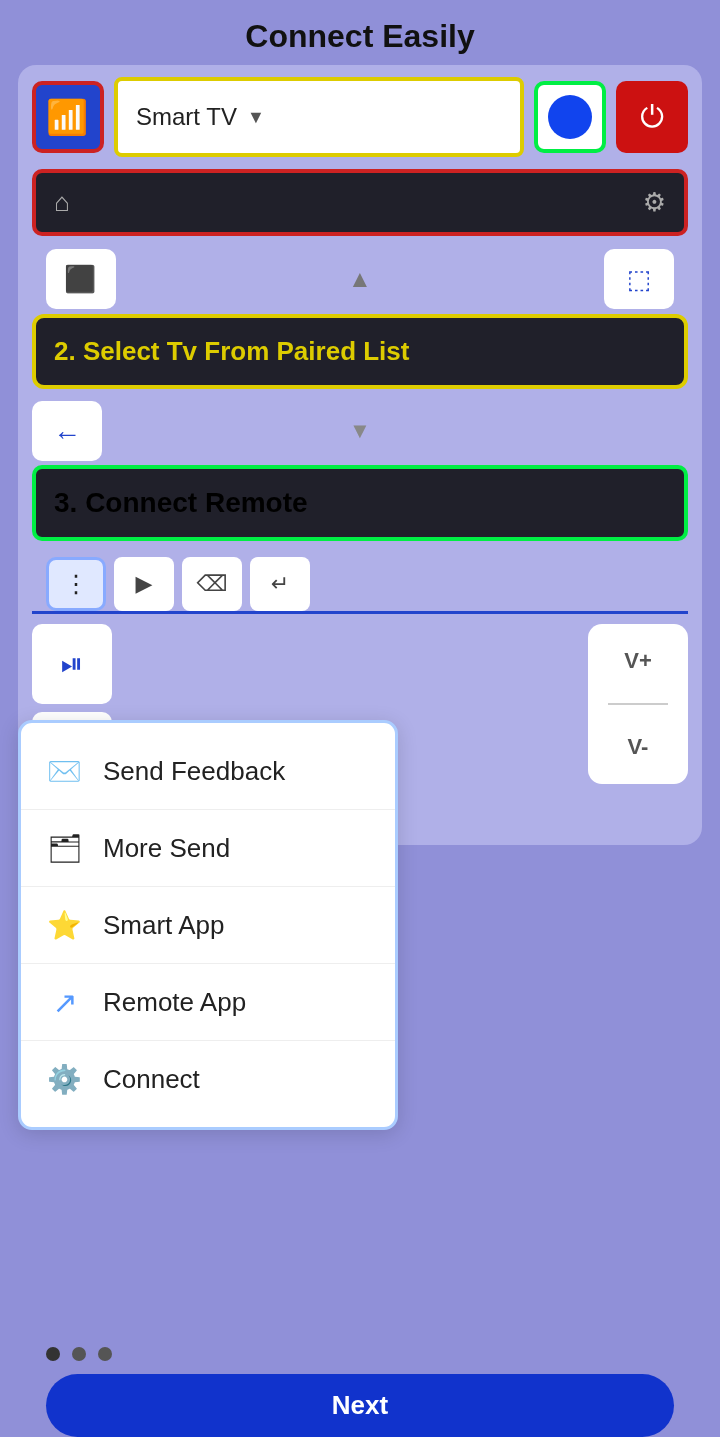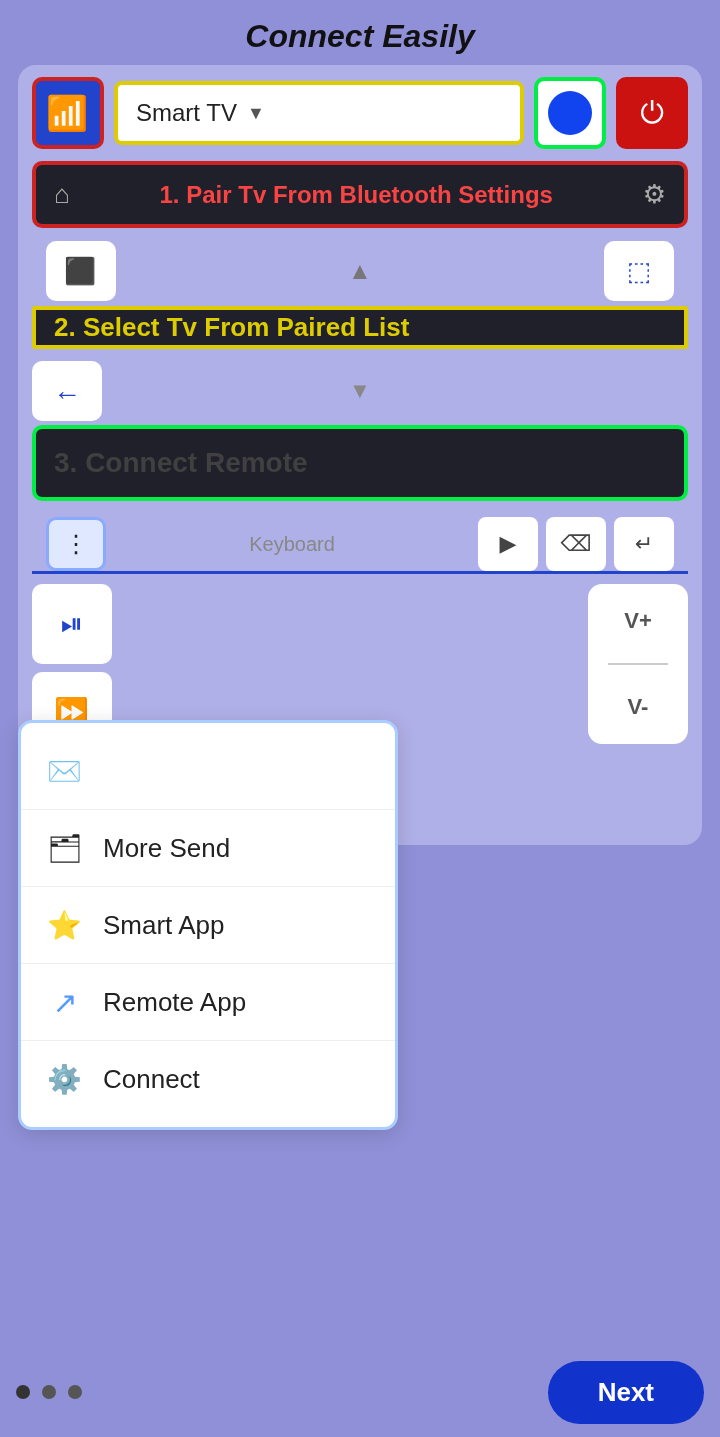--- a/index.html
+++ b/index.html
@@ -12,21 +12,20 @@
       position: relative;
     }
 
     
     .header {
       text-align: center;
       padding: 18px 0 10px 0;
     }
     .header-title {
       font-size: 32px;
-      font-style: italic;
       font-weight: bold;
       color: #111;
     }
 
     
     .remote-area {
       position: relative;
       margin: 0 18px;
       background: #b0b0e8;
       border-radius: 18px;
@@ -60,21 +59,21 @@
       background: white;
       border: 4px solid #ddcc00;
       border-radius: 8px;
       padding: 10px 18px;
       font-size: 24px;
       color: #222;
       display: flex;
       align-items: center;
       gap: 10px;
       flex: 1;
-      height: 64px;
+      height: 80px;
     }
     .dropdown-arrow {
       font-size: 18px;
       color: #555;
     }
     .toggle-wrap {
       background: white;
       border: 4px solid #00ee44;
       border-radius: 10px;
       width: 72px;
@@ -128,40 +127,40 @@
     }
     .home-icon-wrap, .gear-icon-wrap {
       color: #aaa;
       font-size: 26px;
     }
 
     .instruction-2 {
       margin: 0 14px 8px 14px;
       background: rgba(0,0,0,0.82);
       border: 4px solid #ddcc00;
-      border-radius: 2px;
-      padding: 2px 18px;
+      border-radius: 12px;
+      padding: 18px 18px;
     }
     .instruction-2-text {
       font-size: 26px;
       font-weight: bold;
       color: #ddcc00;
     }
 
     .instruction-3 {
       margin: 0 14px 8px 14px;
       background: rgba(0,0,0,0.82);
       border: 4px solid #00ee44;
       border-radius: 10px;
       padding: 18px 18px;
     }
     .instruction-3-text {
       font-size: 28px;
       font-weight: bold;
-      color: #404040;
+      color: #000000;
     }
 
     
     .side-btn-left {
       position: absolute;
       left: 14px;
       width: 70px;
       height: 60px;
       background: white;
       border-radius: 10px;
@@ -310,23 +309,23 @@
 
     
     .bottom-bar {
       position: absolute;
       bottom: 0;
       left: 0;
       right: 0;
       height: 90px;
       background: #9090d8;
       display: flex;
-      align-items: center;
       justify-content: space-between;
-      padding: 0 16px;
+      padding: 0 46px;
+      flex-direction: column;
     }
     .pagination-dots {
       display: flex;
       gap: 12px;
       align-items: center;
     }
     .dot {
       width: 14px;
       height: 14px;
       border-radius: 50%;
@@ -367,21 +366,20 @@
       <div class="toggle-circle"></div>
     </div>
     <div class="power-btn">
       <span class="power-icon">⏻</span>
     </div>
   </div>
 
 
   <div class="instruction-1">
     <span class="home-icon-wrap">⌂</span>
-    <span class="instruction-1-text">1. Pair Tv From Bluetooth Settings</span>
     <span class="gear-icon-wrap">⚙</span>
   </div>
 
   <div style="position:relative; height:70px; margin:0 14px;">
     <div class="side-btn-left" style="top:5px;">
       <span>⬛</span>
     </div>
     <div style="position:absolute;top:5px;left:50%;transform:translateX(-50%);width:60px;height:60px;display:flex;align-items:center;justify-content:center;color:#777;font-size:24px;">▲</div>
     <div class="side-btn-right" style="top:5px;">
       <span>⬚</span>
@@ -401,21 +399,20 @@
   </div>
 
   <div class="instruction-3">
     <span class="instruction-3-text">3. Connect Remote</span>
   </div>
 
   <div style="display:flex;align-items:center;padding:8px 14px 0 14px;gap:8px;border-bottom:3px solid #2244cc;margin:0 14px;">
     <div class="menu-dots-btn">
       <span>⋮</span>
     </div>
-    <span class="keyboard-tab">Keyboard</span>
     <div class="keyboard-action-btn">
       <span>▶</span>
     </div>
     <div class="keyboard-action-btn">
       <span>⌫</span>
     </div>
     <div class="keyboard-action-btn">
       <span>↵</span>
     </div>
   </div>
@@ -438,20 +435,21 @@
       <div class="vol-line"></div>
       <span class="vol-label">V-</span>
     </div>
   </div>
 
 </div>
 
 <div class="overlay-menu">
   <div class="menu-item">
     <span class="menu-icon">✉️</span>
+    <span>Send Feedback</span>
   </div>
   <div class="menu-item">
     <span class="menu-icon">🗂</span>
     <span>More Send</span>
   </div>
   <div class="menu-item">
     <span class="menu-icon">⭐</span>
     <span>Smart App</span>
   </div>
   <div class="menu-item">

